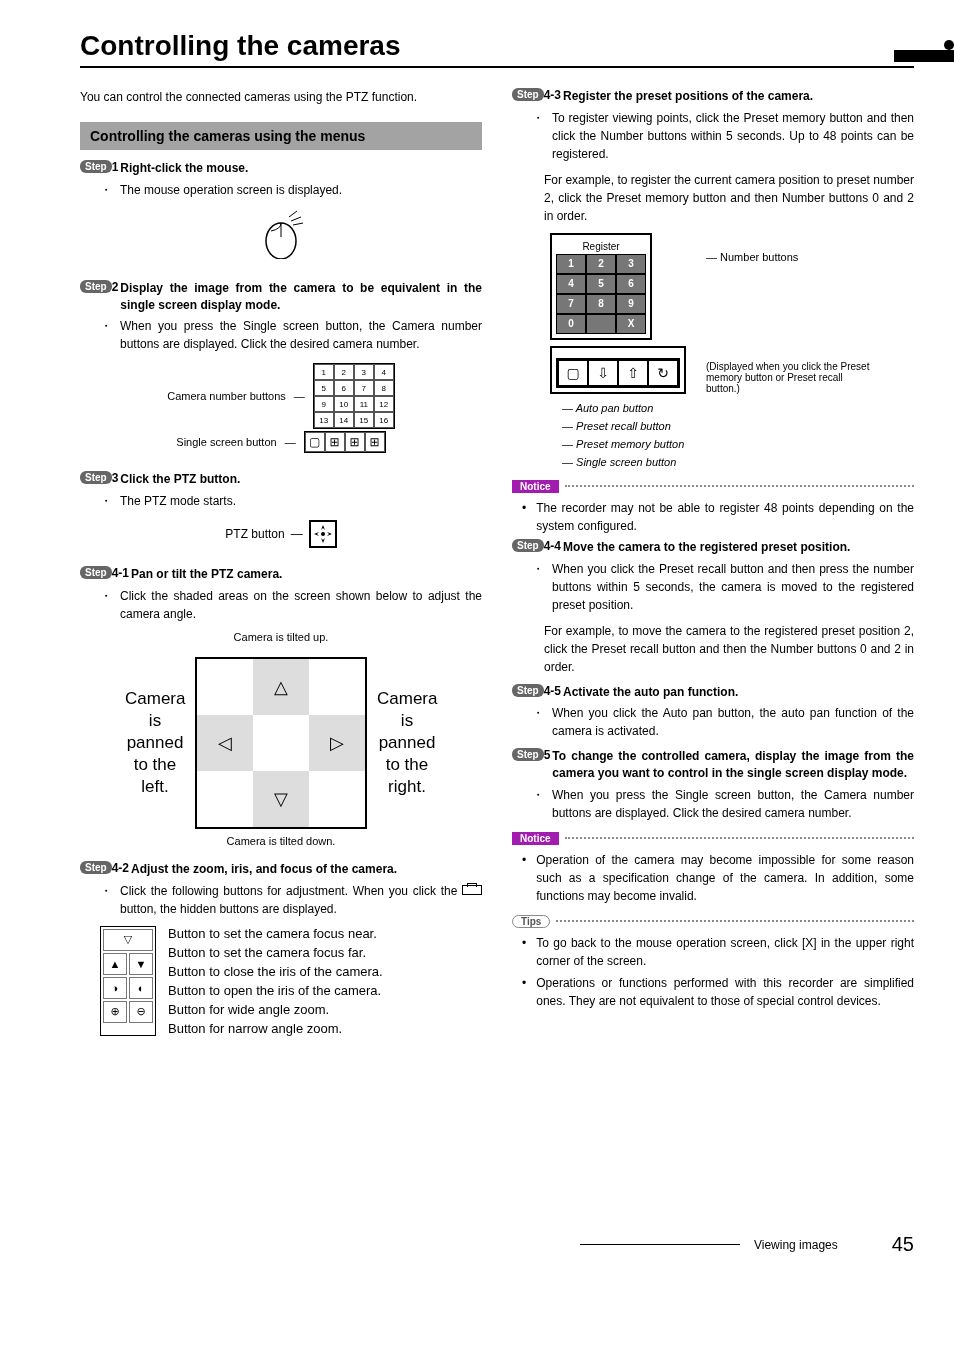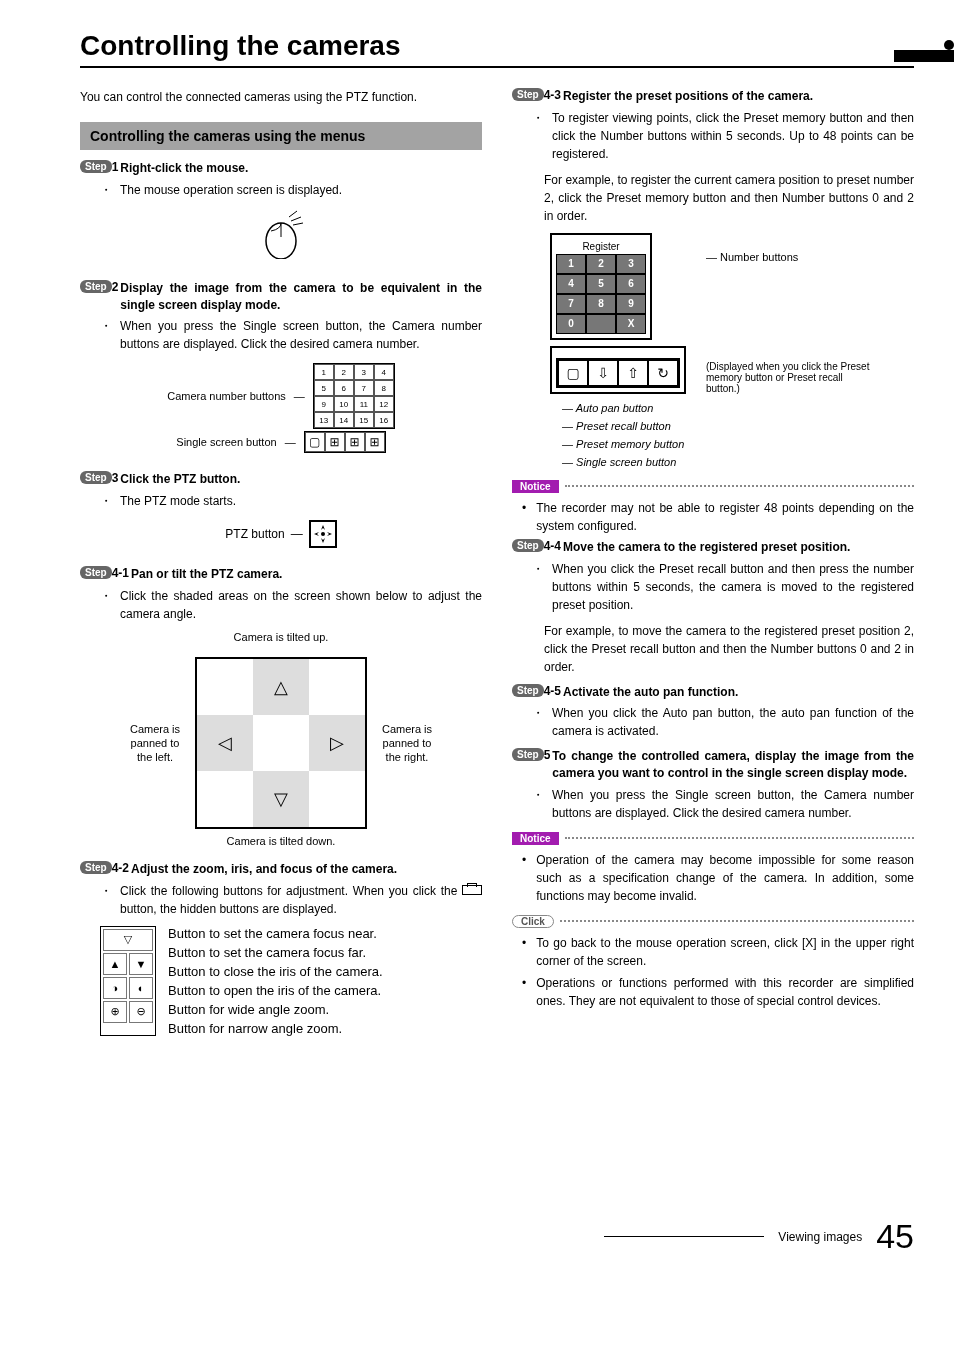--- a/index.html
+++ b/index.html
@@ -26,21 +26,21 @@
   .numgrid span { border: 1px solid #555; display:flex; align-items:center; justify-content:center; font-size:8px; }
   .icon-row { display: inline-flex; gap:0; border:1px solid #000; }
   .icon-row span { width:20px; height:20px; border:1px solid #555; display:flex; align-items:center; justify-content:center; font-size:12px; }
   .lbl-line { display:flex; align-items:center; gap:8px; font-size:11px; margin:2px 0; justify-content:center; }
   .ptz-box { display:inline-flex; align-items:center; gap:6px; }
   .ptz-square { width:28px; height:28px; border:2px solid #000; display:flex; align-items:center; justify-content:center; }
   .tilt-grid { display:grid; grid-template-columns: 56px 56px 56px; grid-template-rows: 56px 56px 56px; border:2px solid #000; }
   .tilt-grid > div { display:flex; align-items:center; justify-content:center; font-size:18px; }
   .tilt-shade { background:#ddd; }
   .tilt-wrap { display:flex; align-items:center; justify-content:center; gap:10px; margin:6px 0; }
-  .tilt-side { font-size:11px; text-align:center; width:60px; line-height:1.3; }
+  .tilt-side { font-size:17px; text-align:center; width:60px; line-height:1.3; }
   .caption { text-align:center; font-size:11px; margin:4px 0 14px 0; }
   .zoom-fig { display:flex; gap:12px; margin-left:20px; margin-top:6px; margin-bottom:18px; }
   .zoom-icons { display:grid; grid-template-columns: 24px 24px; grid-auto-rows: 22px; gap:2px; border:1px solid #000; padding:2px; }
   .zoom-icons span { border:1px solid #777; display:flex; align-items:center; justify-content:center; font-size:11px; }
   .zoom-labels { display:flex; flex-direction:column; justify-content:space-around; font-size:13px; gap:4px; }
   .reg-panel { border:2px solid #000; display:inline-block; padding:4px; }
   .reg-title { text-align:center; font-size:10px; font-weight:normal; padding:2px 0; }
   .reg-grid { display:grid; grid-template-columns: repeat(3, 30px); grid-auto-rows:20px; }
   .reg-grid span { border:1px solid #000; display:flex; align-items:center; justify-content:center; font-size:10px; font-weight:bold; background:#777; color:#fff; }
   .reg-icons { display:flex; border:2px solid #000; margin-top:6px; }
@@ -49,21 +49,21 @@
   .reg-labels { display:flex; flex-direction:column; font-size:11px; gap:24px; justify-content:space-between; padding-top:18px; }
   .reg-labels2 { display:flex; flex-direction:column; font-size:11px; gap:6px; margin-left:50px; margin-top:-6px; margin-bottom:12px;font-style:italic; }
   .notice-row, .tips-row { display:flex; align-items:center; gap:6px; margin:10px 0 6px 0; }
   .notice-badge { background:#a21caf; color:#fff; padding:1px 8px; border-radius:0; font-size:10px; font-weight:bold; }
   .tips-badge { border:1px solid #888; color:#555; padding:0 8px; border-radius:8px; font-size:10px; font-weight:bold; }
   .dots { flex:1; border-bottom:2px dotted #888; height:1px; }
   .note-bullet { display:flex; gap:10px; margin:4px 0 4px 10px; line-height:1.5; text-align:justify; }
   .note-bullet::before { content:"•"; }
   .footer { position:absolute; bottom:26px; right:40px; display:flex; align-items:center; gap:14px; font-size:12px; }
   .footer-line { width:160px; border-top:1px solid #000; }
-  .page-num { font-size:34px; }
+  .page-num { font-size:20px;margin-left:40px; }
   .drawer-icon { display:inline-block; border:1px solid #000; width:20px; height:10px; position:relative; }
   .drawer-icon::after { content:""; position:absolute; left:4px; right:4px; top:-3px; height:3px; border:1px solid #000; border-bottom:none; }
   .spacer { height:6px; }
 </style>
 </head>
 <body>
 
 <div class="page">
   <div class="corner"></div>
 
@@ -315,21 +315,21 @@
 
       <div class="notice-row">
         <span class="notice-badge">Notice</span>
         <span class="dots"></span>
       </div>
       <div class="note-bullet">
           <span>Operation of the camera may become impossible for some reason such as a specification change of the camera. In addition, some functions may become invalid.</span>
         </div>
 
       <div class="tips-row">
-        <span class="tips-badge">Click</span>
+        <span class="tips-badge">Tips</span>
         <span class="dots"></span>
       </div>
       <div class="note-bullet">
           <span>To go back to the mouse operation screen, click [X] in the upper right corner of the screen.</span>
         </div>
       <div class="note-bullet">
           <span>Operations or functions performed with this recorder are simplified ones. They are not equivalent to those of special control devices.</span>
         </div>
     </div>
   </div>

